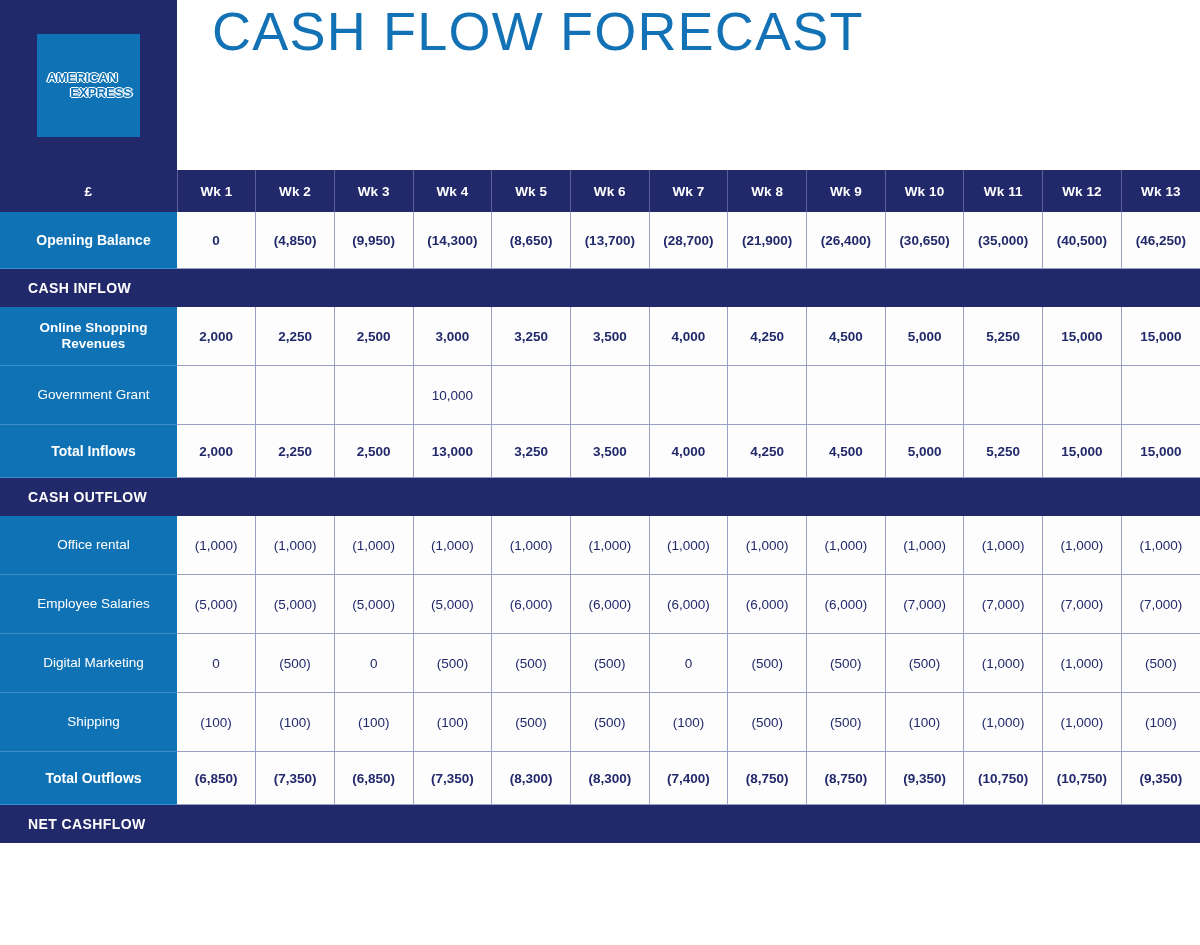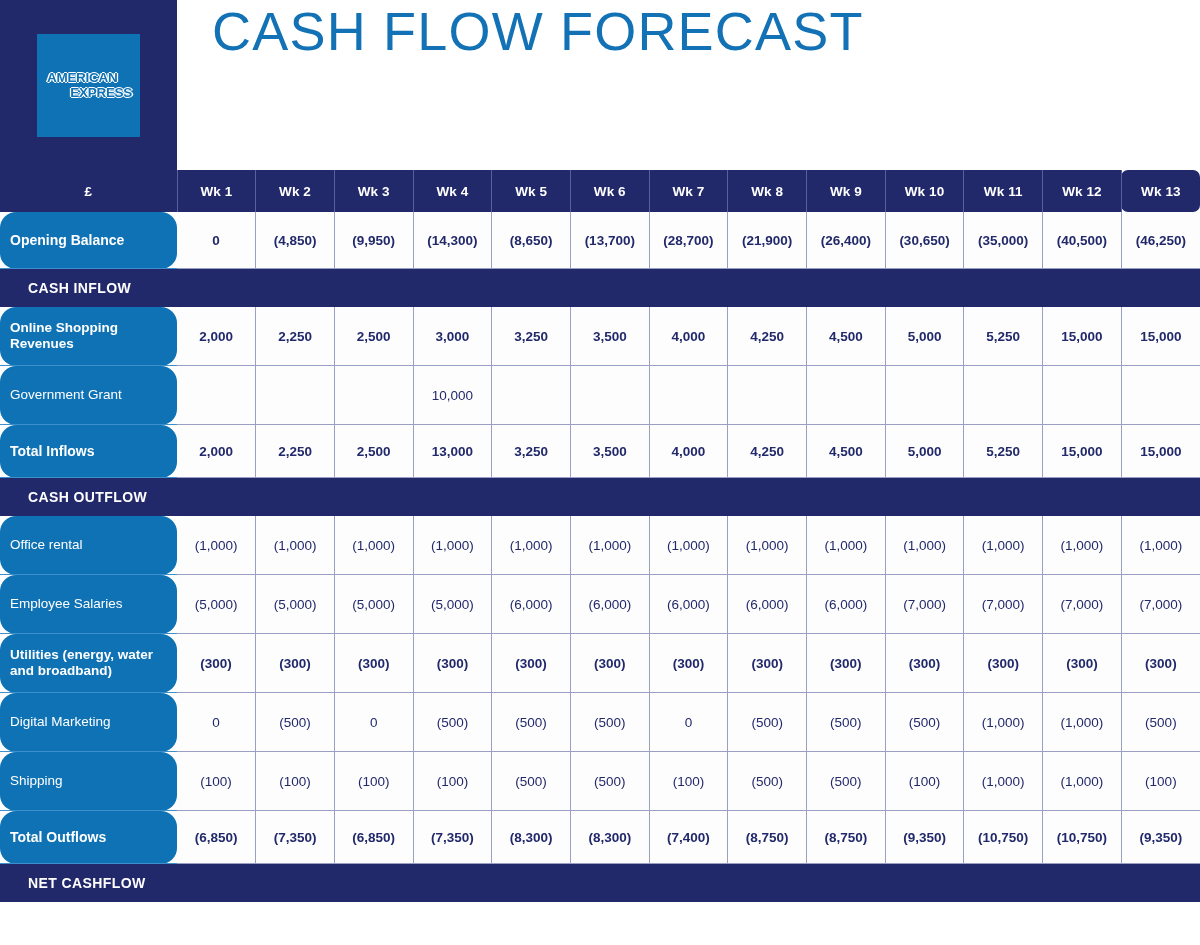--- a/index.html
+++ b/index.html
@@ -107,32 +107,31 @@
     font-size: 13.5px;
     font-weight: bold;
     text-align: center;
     height: 42px;
     border-right: 1px solid #5a6099;
     letter-spacing: 0.1px;
   }
   tr.col-head th.label-head {
     border-right: 1px solid #5a6099;
   }
-  tr.col-head th:last-child { border-right: none; border-radius: 7px; }
+  tr.col-head th:last-child { border-right: none; }
 
   
   td.lbl {
     background: #0f72b5;
     color: #ffffff;
     font-size: 13.5px;
     padding: 6px 0 6px 10px;
     line-height: 1.18;
     border-bottom: 1px solid #3b8fca;
-    text-align: left;
-    border-radius: 16px;
+    text-align: center;
   }
   td.lbl.bold {
     font-weight: bold;
     font-size: 14px;
   }
 
   
   td.val {
     background: #fdfdfd;
     color: #22296b;
@@ -323,36 +322,20 @@
         <td class="val">(6,000)</td>
         <td class="val">(6,000)</td>
         <td class="val">(6,000)</td>
         <td class="val">(6,000)</td>
         <td class="val">(7,000)</td>
         <td class="val">(7,000)</td>
         <td class="val">(7,000)</td>
         <td class="val">(7,000)</td>
       </tr>
 
-      <tr class="r-two-line">
-        <td class="lbl">Utilities (energy, water and broadband)</td>
-        <td class="val">(300)</td>
-        <td class="val">(300)</td>
-        <td class="val">(300)</td>
-        <td class="val">(300)</td>
-        <td class="val">(300)</td>
-        <td class="val">(300)</td>
-        <td class="val">(300)</td>
-        <td class="val">(300)</td>
-        <td class="val">(300)</td>
-        <td class="val">(300)</td>
-        <td class="val">(300)</td>
-        <td class="val">(300)</td>
-        <td class="val">(300)</td>
-      </tr>
 
 
       <tr class="r-one-line">
         <td class="lbl">Digital Marketing</td>
         <td class="val">0</td>
         <td class="val">(500)</td>
         <td class="val">0</td>
         <td class="val">(500)</td>
         <td class="val">(500)</td>
         <td class="val">(500)</td>

